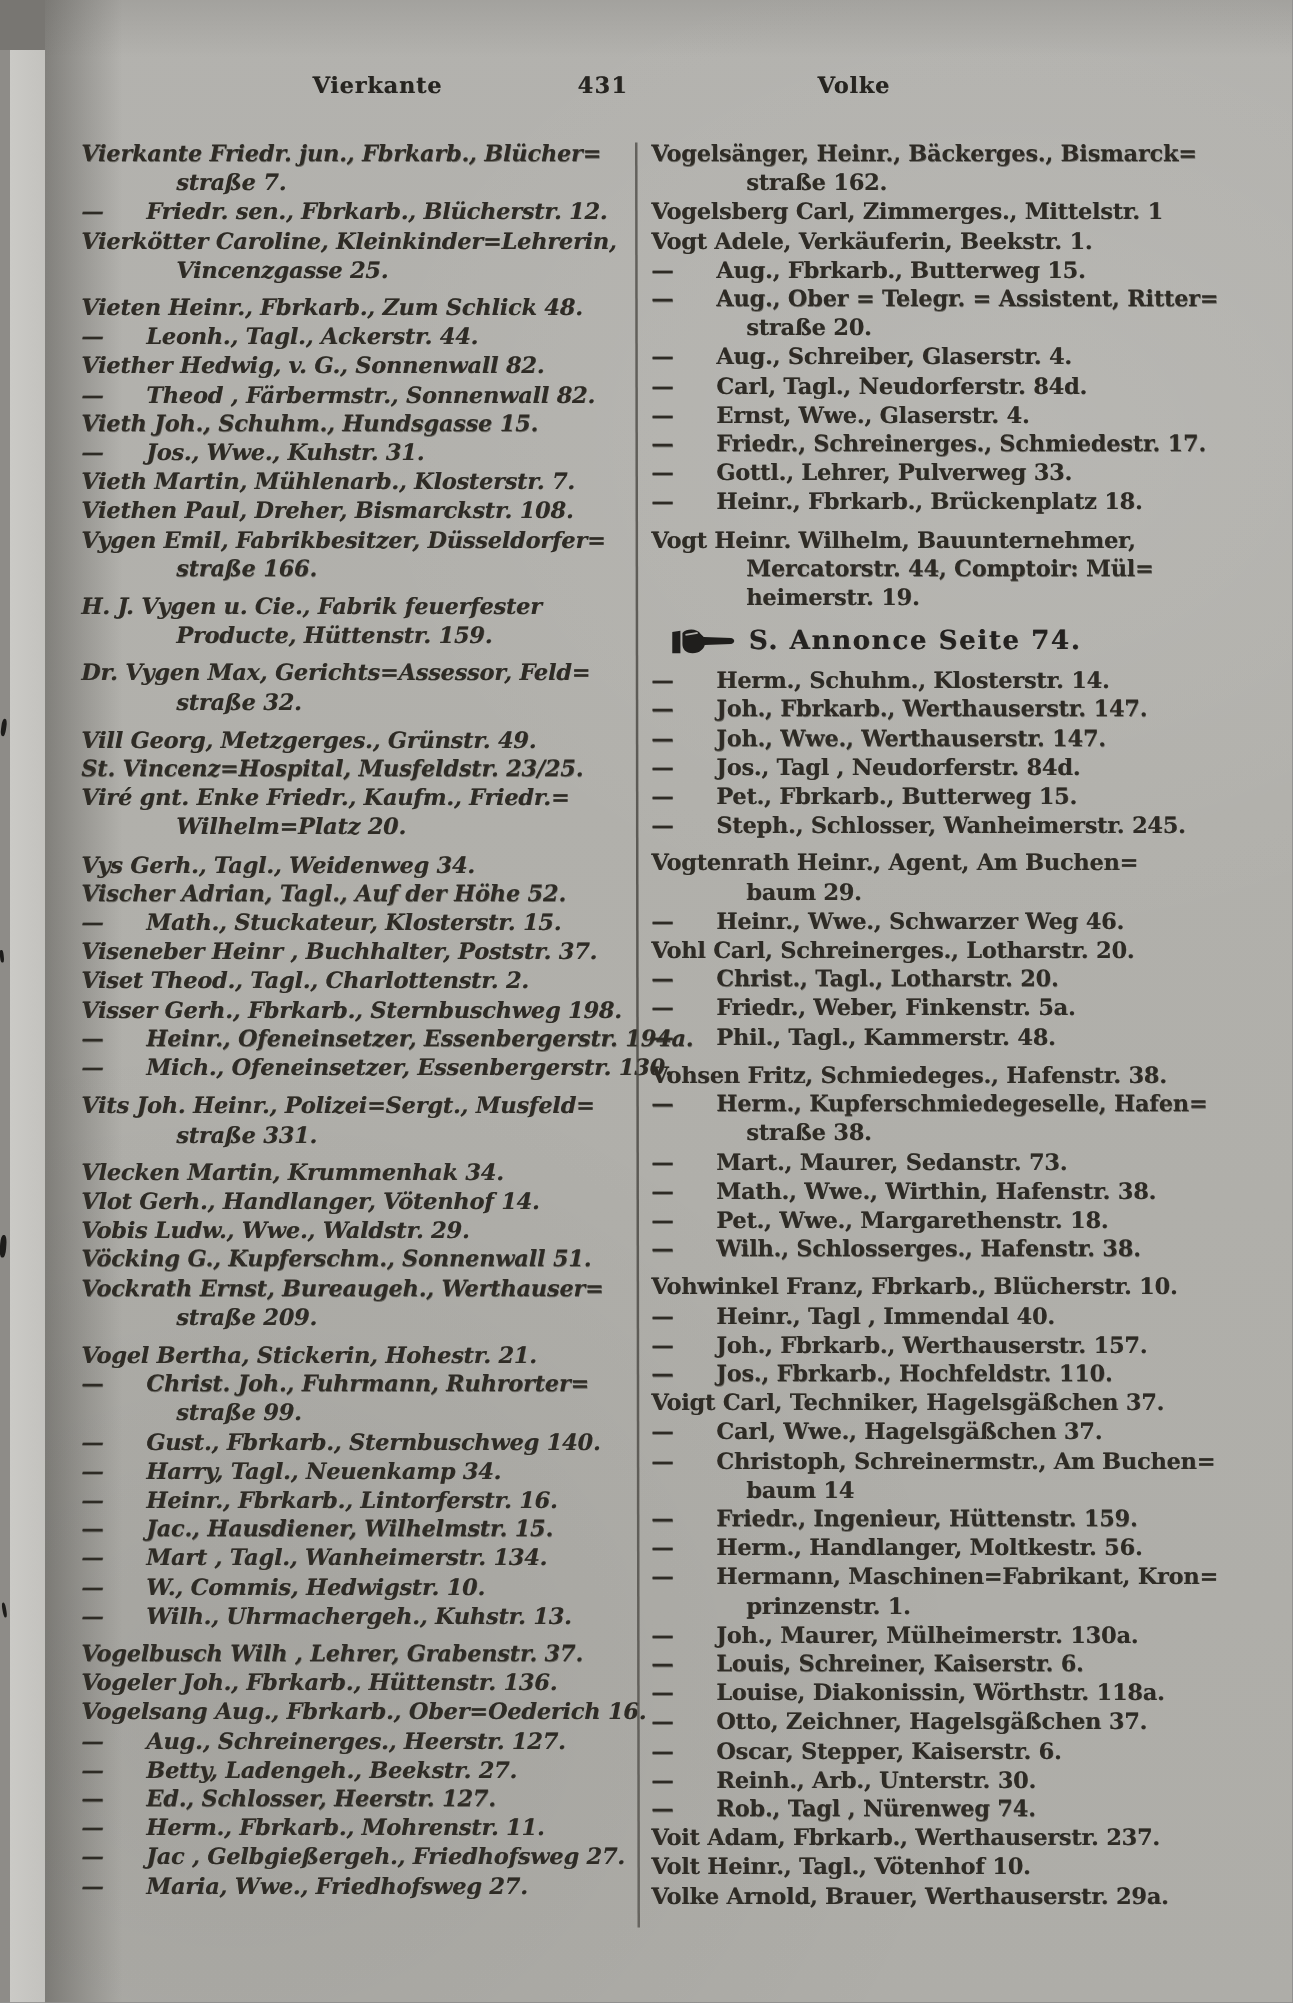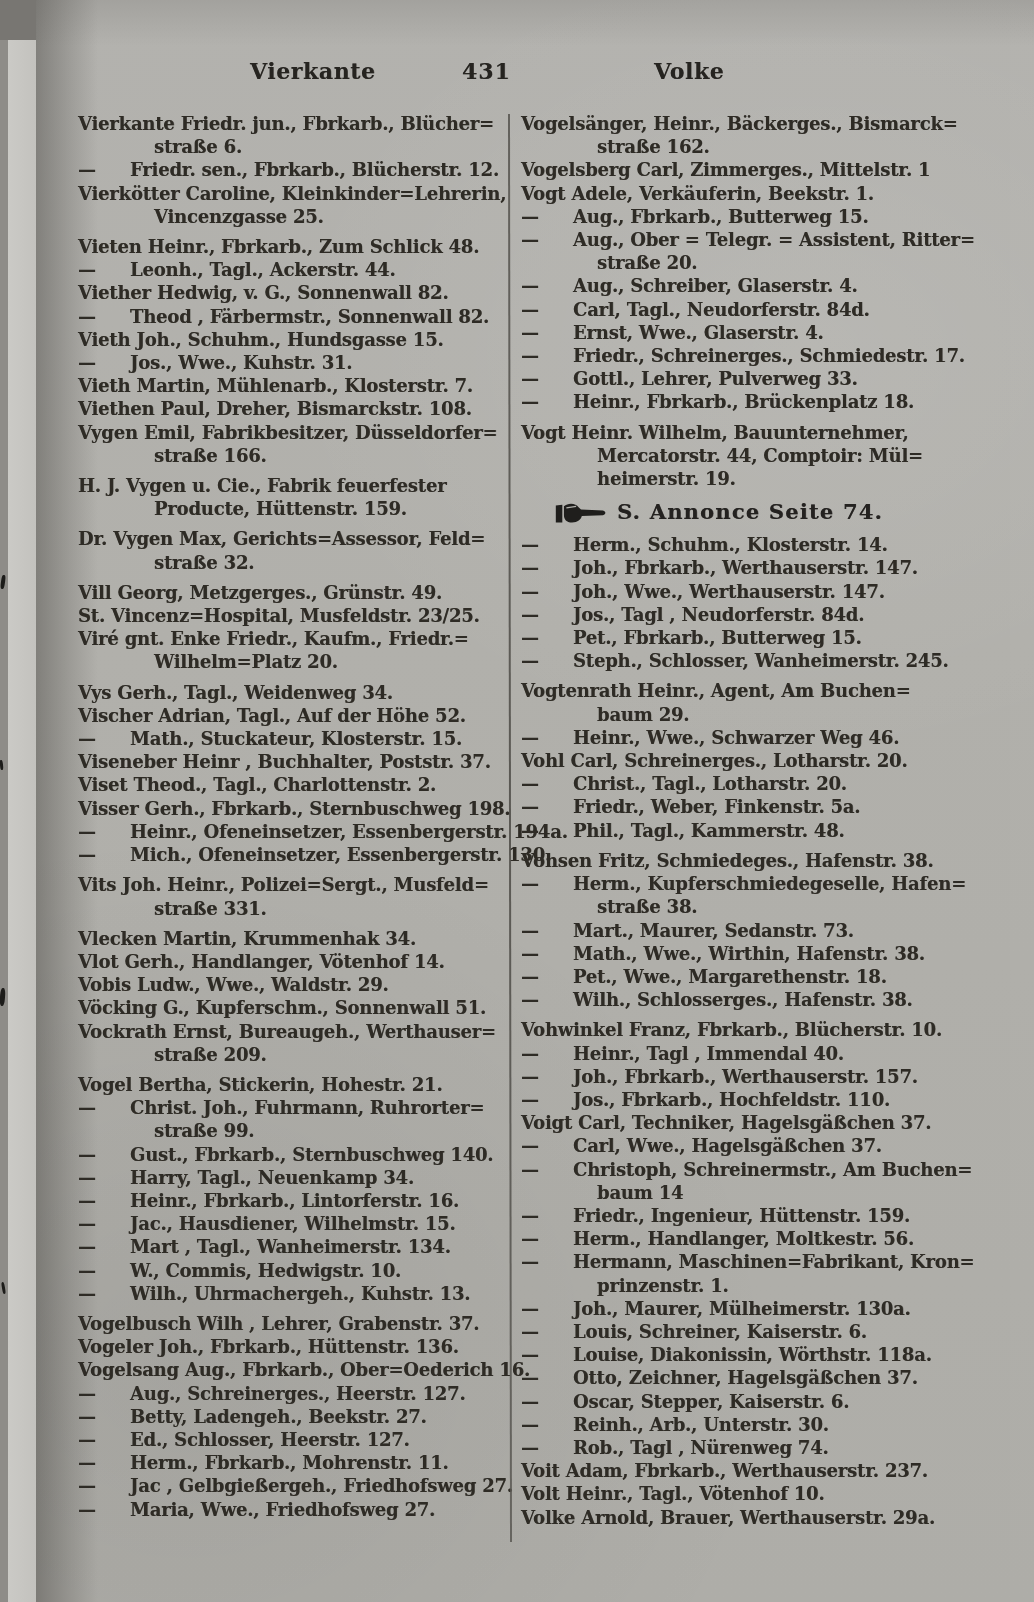--- a/index.html
+++ b/index.html
@@ -20,40 +20,40 @@
   .edge-binding{ position:absolute; left:36px; top:0; bottom:0; width:62px;
                  background:linear-gradient(90deg, rgba(62,60,56,0.42), rgba(62,60,56,0.18) 55%, rgba(62,60,56,0)); }
   .edge-top    { position:absolute; left:36px; top:0; right:0; height:46px;
                  background:linear-gradient(180deg, rgba(90,88,84,0.18), rgba(90,88,84,0)); }
   .speck { position:absolute; background:#1d1c1a; border-radius:40%; }
   .speck.s1 { left:1px; top:575px;  width:4px; height:14px; transform:rotate(8deg);  }
   .speck.s2 { left:0;   top:760px;  width:3px; height:10px; transform:rotate(-6deg); }
   .speck.s3 { left:0;   top:988px;  width:5px; height:18px; transform:rotate(4deg);  }
   .speck.s4 { left:2px; top:1282px; width:3px; height:12px; transform:rotate(-10deg);}
   
-  .hdr { position:absolute; top:58px; font-weight:bold; font-size:22px; color:#262420;
+  .hdr { position:absolute; top:58px; font-weight:bold; font-size:18px; color:#262420;
          letter-spacing:0.6px; text-shadow:0.3px 0.3px 0.4px rgba(38,36,32,0.55);text-align:right; }
   .hdr.h-left  { left:250px; }
   .hdr.h-num   { left:462px; letter-spacing:1px; }
   .hdr.h-right { left:654px; }
   
   .col { position:absolute; top:112px; color:#2e2b25; font-size:18px; font-weight:700; }
-  .col-left  { left:78px;  width:438px; }
+  .col-left  { left:65px;  width:438px;font-style:italic; }
   .col-right { left:521px; width:482px; }
   .divider { position:absolute; left:509px; top:114px; width:2px; height:1428px;
              background:linear-gradient(180deg,#55534e 0%, #4b4944 50%, #5a5853 100%);
              transform:rotate(-0.08deg); opacity:0.85; }
   .entry { margin:0; }
   .entry.gap { margin-top:7px; }
   .line { line-height:23.2px; white-space:nowrap; letter-spacing:-0.2px;
           text-shadow:0.3px 0.3px 0.35px rgba(46,43,37,0.5); }
   .line.cont { padding-left:76px; }
   .dash { display:inline-block; width:52px; }
   
-  .entry.annonce { margin:9px 0 9px 34px; white-space:nowrap; }
+  .entry.annonce { margin:9px 0 9px 16px; white-space:nowrap; }
   .annonce-text { font-size:21px; font-weight:bold; letter-spacing:1.2px; color:#242220;
                   vertical-align:middle; text-shadow:0.4px 0.4px 0.4px rgba(36,34,32,0.6); }
   .manicule { width:52px; height:24px; vertical-align:middle; margin-right:10px; fill:#1f1e1c; }
 </style>
 </head>
 <body>
 
 <div class="scan">
   <div class="edge-binding"></div>
   <div class="edge-top"></div>
@@ -65,21 +65,21 @@
   <div class="speck s3"></div>
   <div class="speck s4"></div>
 
   <div class="hdr h-left">Vierkante</div>
   <div class="hdr h-num">431</div>
   <div class="hdr h-right">Volke</div>
 
   <div class="col col-left" id="col-left">
       <div class="entry">
         <div class="line">Vierkante Friedr. jun., Fbrkarb., Blücher=</div>
-        <div class="line cont">straße 6.</div>
+        <div class="line cont">straße 7.</div>
       </div>
       <div class="entry">
         <div class="line"><span class="dash">—</span>Friedr. sen., Fbrkarb., Blücherstr. 12.</div>
       </div>
       <div class="entry">
         <div class="line">Vierkötter Caroline, Kleinkinder=Lehrerin,</div>
         <div class="line cont">Vincenzgasse 25.</div>
       </div>
       <div class="entry gap">
         <div class="line">Vieten Heinr., Fbrkarb., Zum Schlick 48.</div>

